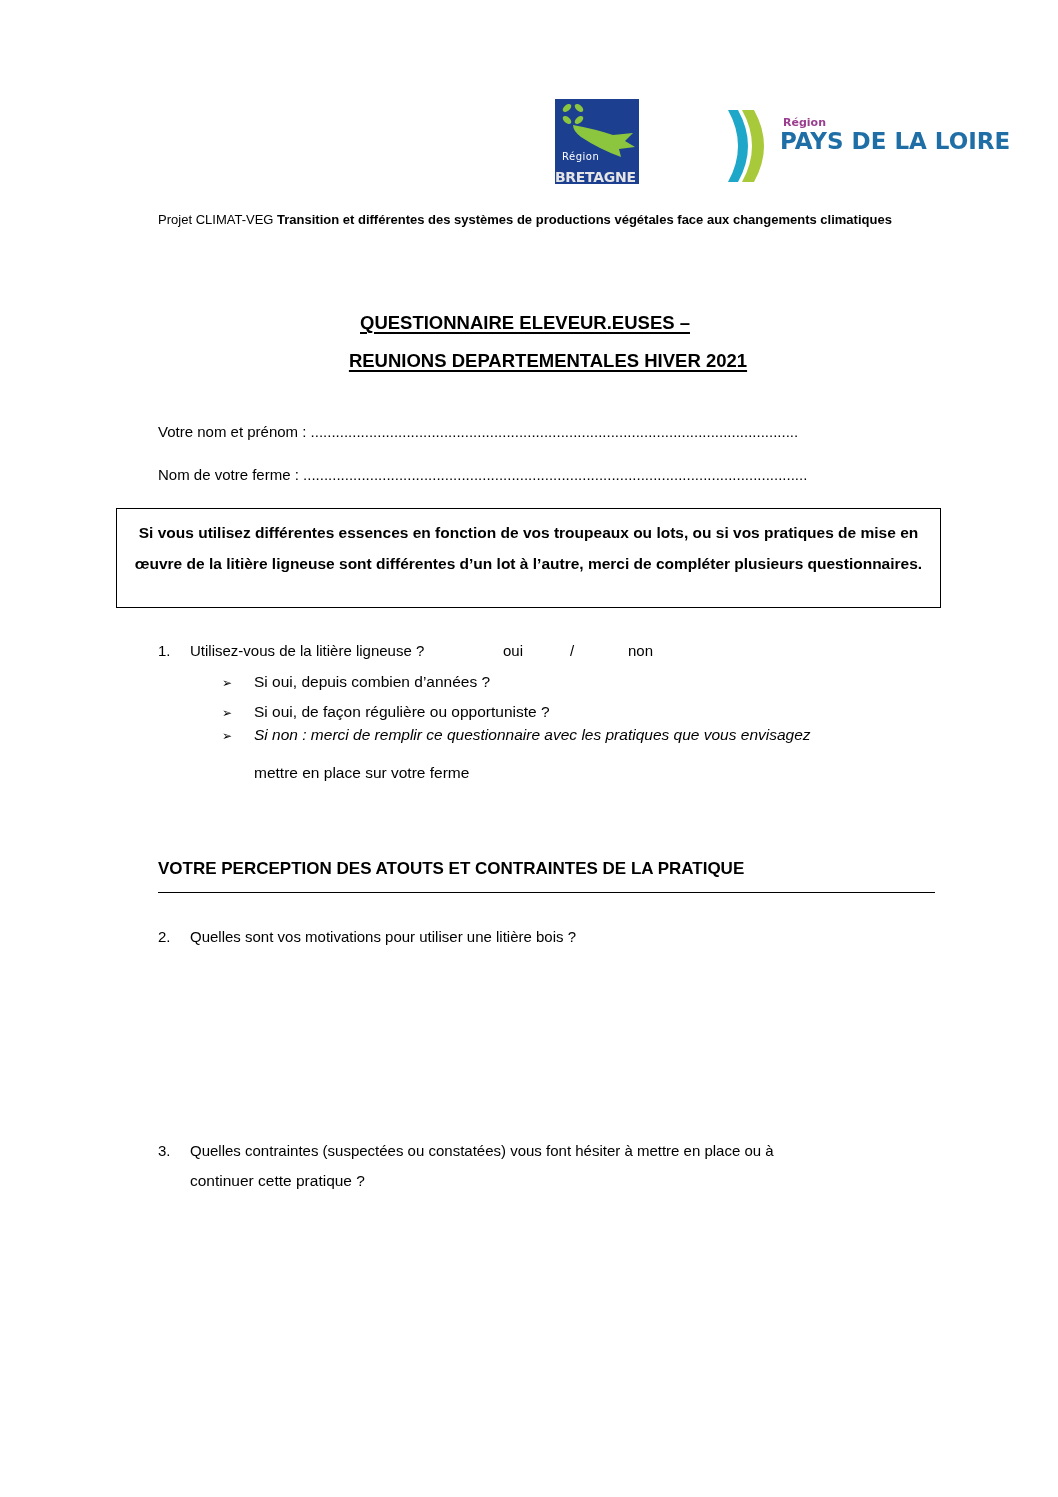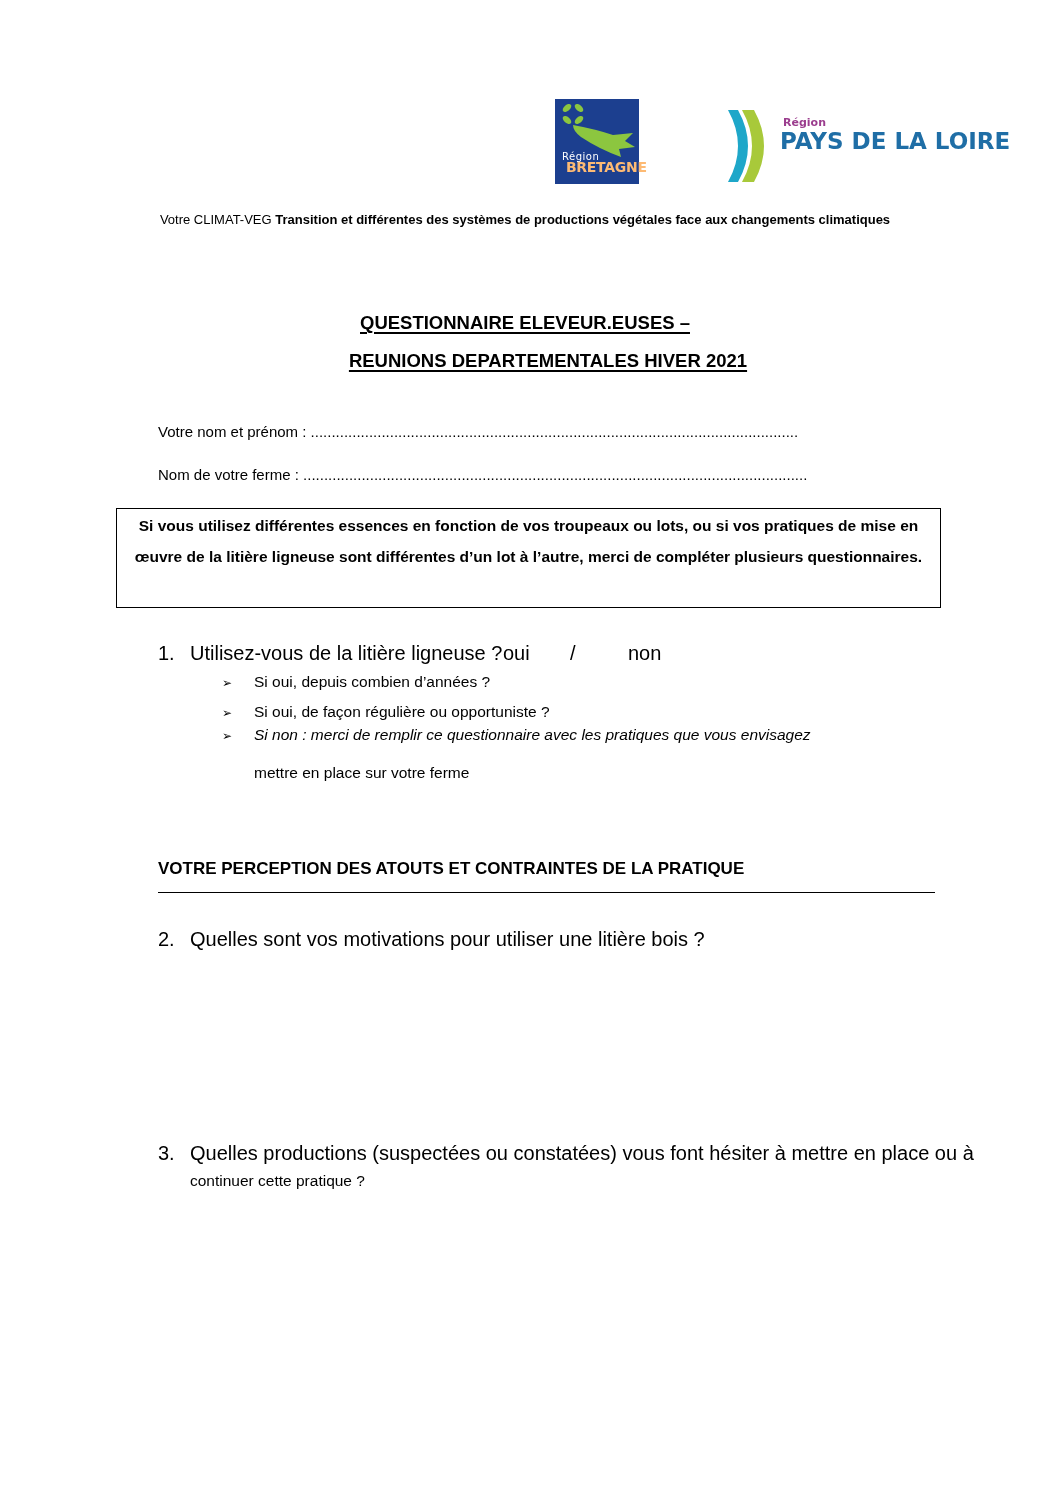--- a/index.html
+++ b/index.html
@@ -9,21 +9,21 @@
     }
     .abs { position: absolute; }
 
     
     .logo-bretagne {
       left: 555px; top: 99px; width: 84px; height: 85px;
       background: #1c3f8f;
     }
     .logo-bretagne svg { position: absolute; left: 0; top: 0; }
     .bz-region { position: absolute; left: 7px; top: 52px; color: #fff; font-size: 10px; letter-spacing: 0.5px; font-family: "DejaVu Sans", sans-serif; }
-    .bz-name { position: absolute; left: 0px; top: 60px; color: #fdba74; font-size: 14px; font-weight: bold; letter-spacing: -0.3px; font-family: "DejaVu Sans", sans-serif; margin-left: 11px; }
+    .bz-name { position: absolute; left: 0px; top: 70px; color: #e5e5e5; font-size: 14px; font-weight: bold; letter-spacing: -0.3px; font-family: "DejaVu Sans", sans-serif; }
 
     .logo-pdl { left: 726px; top: 108px; width: 260px; height: 76px; }
     .logo-pdl svg { position: absolute; left: 0; top: 0; }
     .pdl-region { position: absolute; left: 57px; top: 8px; color: #9b3d8e; font-size: 11px; font-weight: bold; font-family: "DejaVu Sans", sans-serif; }
     .pdl-name { position: absolute; left: 54px; top: 20px; color: #1f6ea6; font-size: 23px; font-weight: bold; letter-spacing: 0px; font-family: "DejaVu Sans", sans-serif; white-space: nowrap; }
 
     .project-line {
       left: 0; width: 1050px; top: 212px; text-align: center; font-size: 13px;
     }
     .project-line .bold { font-weight: bold; }
@@ -37,24 +37,24 @@
 
     .field {
       left: 158px; font-size: 15px; white-space: nowrap;
     }
     .field-1 { top: 423px; }
     .field-2 { top: 466px; }
 
     .notice {
       left: 116px; top: 508px; width: 825px; height: 100px; border: 1px solid #000;
       box-sizing: border-box; text-align: center; font-weight: bold; font-size: 15.5px;
-      line-height: 30.5px; padding-top: 2px;
+      line-height: 30.5px; padding-top: 9px;
     }
 
-    .q { left: 158px; font-size: 20px; white-space: nowrap; }
+    .q { left: 158px; font-size: 15px; white-space: nowrap; }
     .q .num { display: inline-block; width: 32px; }
     .q1 { top: 642px; }
     .q1 .opt-oui { position: absolute; left: 345px; }
     .q1 .opt-slash { position: absolute; left: 412px; }
     .q1 .opt-non { position: absolute; left: 470px; }
 
     .sub { left: 222px; font-size: 15.5px; white-space: nowrap; }
     .sub .arrow { display: inline-block; width: 32px; font-size: 12px; }
     .sub1 { top: 673px; }
     .sub2 { top: 703px; }
@@ -90,21 +90,21 @@
 <div class="abs logo-pdl">
   <svg width="50" height="76" viewBox="0 0 50 76">
     <path d="M2 2 Q22 38 2 74 L12 74 Q32 38 12 2 Z" fill="#1ea7c9"></path>
     <path d="M16 2 Q36 38 16 74 L28 74 Q48 38 28 2 Z" fill="#a8c93a"></path>
   </svg>
   <span class="pdl-region">Région</span>
   <span class="pdl-name">PAYS DE LA LOIRE</span>
 </div>
 
 <div class="abs project-line">
-  <span>Votre CLIMAT-VEG </span><span class="bold">Transition et différentes des systèmes de productions végétales face aux changements climatiques</span>
+  <span>Projet CLIMAT-VEG </span><span class="bold">Transition et différentes des systèmes de productions végétales face aux changements climatiques</span>
 </div>
 
 <div class="abs title title1">QUESTIONNAIRE ELEVEUR.EUSES –</div>
 <div class="abs title title2">REUNIONS DEPARTEMENTALES HIVER 2021</div>
 
 <div class="abs field field-1">
   <span>Votre nom et prénom : </span><span>.....................................................................................................................</span>
 </div>
 <div class="abs field field-2">
   <span>Nom de votre ferme : </span><span>.........................................................................................................................</span>
@@ -132,15 +132,15 @@
 <div class="abs sub3b">mettre en place sur votre ferme</div>
 
 <div class="abs section-heading">VOTRE PERCEPTION DES ATOUTS ET CONTRAINTES DE LA PRATIQUE</div>
 <div class="abs section-rule"></div>
 
 <div class="abs q q2">
   <span class="num">2.</span><span>Quelles sont vos motivations pour utiliser une litière bois ?</span>
 </div>
 
 <div class="abs q q3">
-  <span class="num">3.</span><span>Quelles productions (suspectées ou constatées) vous font hésiter à mettre en place ou à</span>
+  <span class="num">3.</span><span>Quelles contraintes (suspectées ou constatées) vous font hésiter à mettre en place ou à</span>
 </div>
 <div class="abs q3b">continuer cette pratique ?</div>
 
 </body></html>

